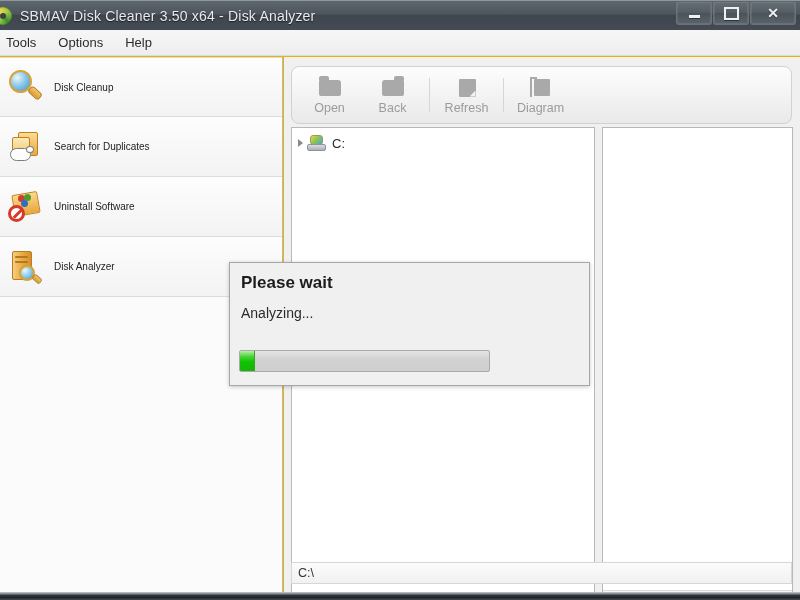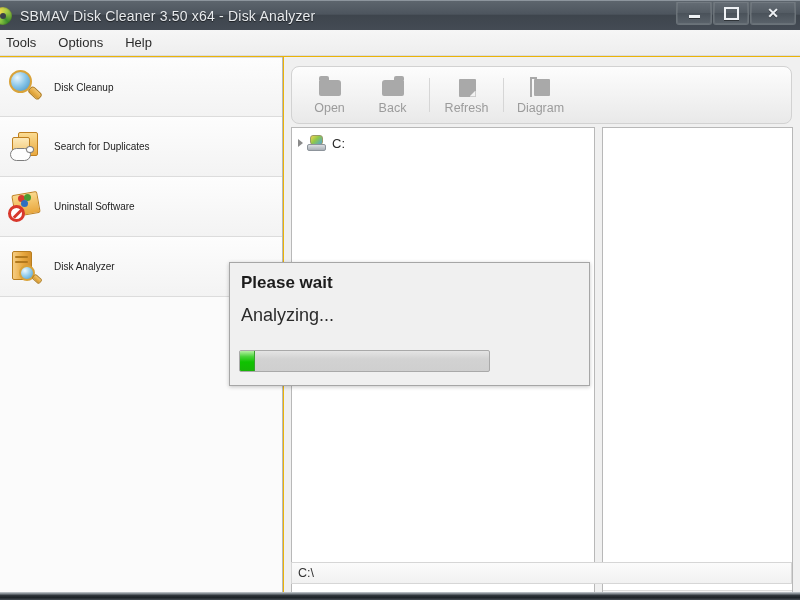--- a/index.html
+++ b/index.html
@@ -481,21 +481,21 @@
   .dlg-title {
     position: absolute;
     left: 11px; top: 10px;
     font-size: 17px;
     font-weight: bold;
     color: #1c1c1c;
   }
   .dlg-msg {
     position: absolute;
     left: 11px; top: 42px;
-    font-size: 18px;
+    font-size: 14px;
     color: #2b2b2b;
   }
   .progress-outer {
     position: absolute;
     left: 9px; top: 87px;
     width: 251px;
     height: 22px;
     background: linear-gradient(to bottom, #e4e4e4 0%, #d2d2d2 40%, #cfcfcf 100%);
     border: 1px solid #a9a9a9;
     border-radius: 2px;

